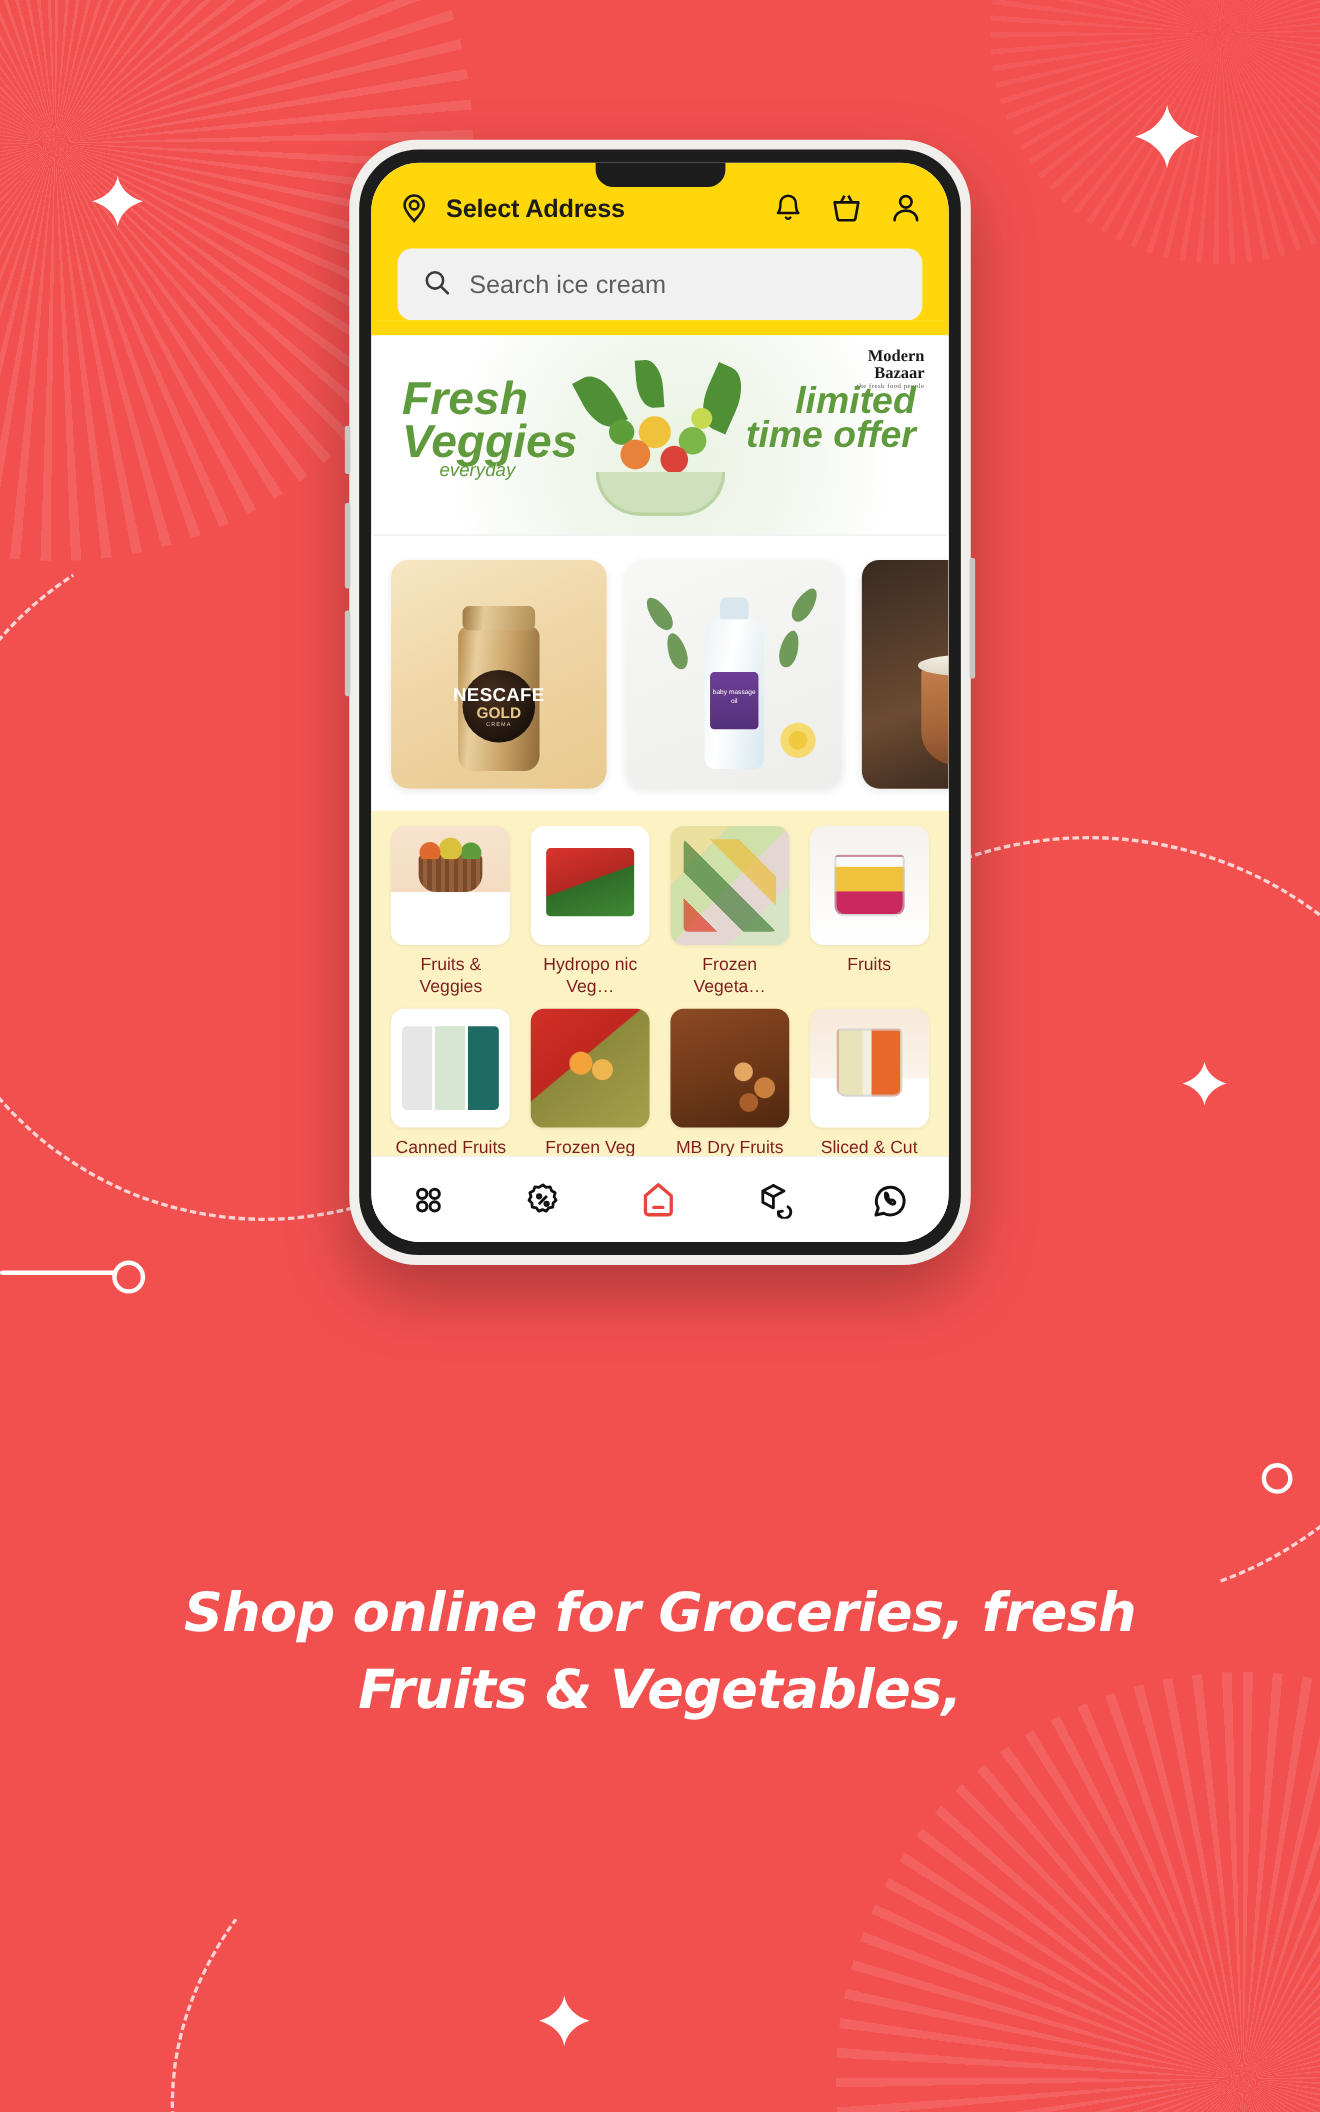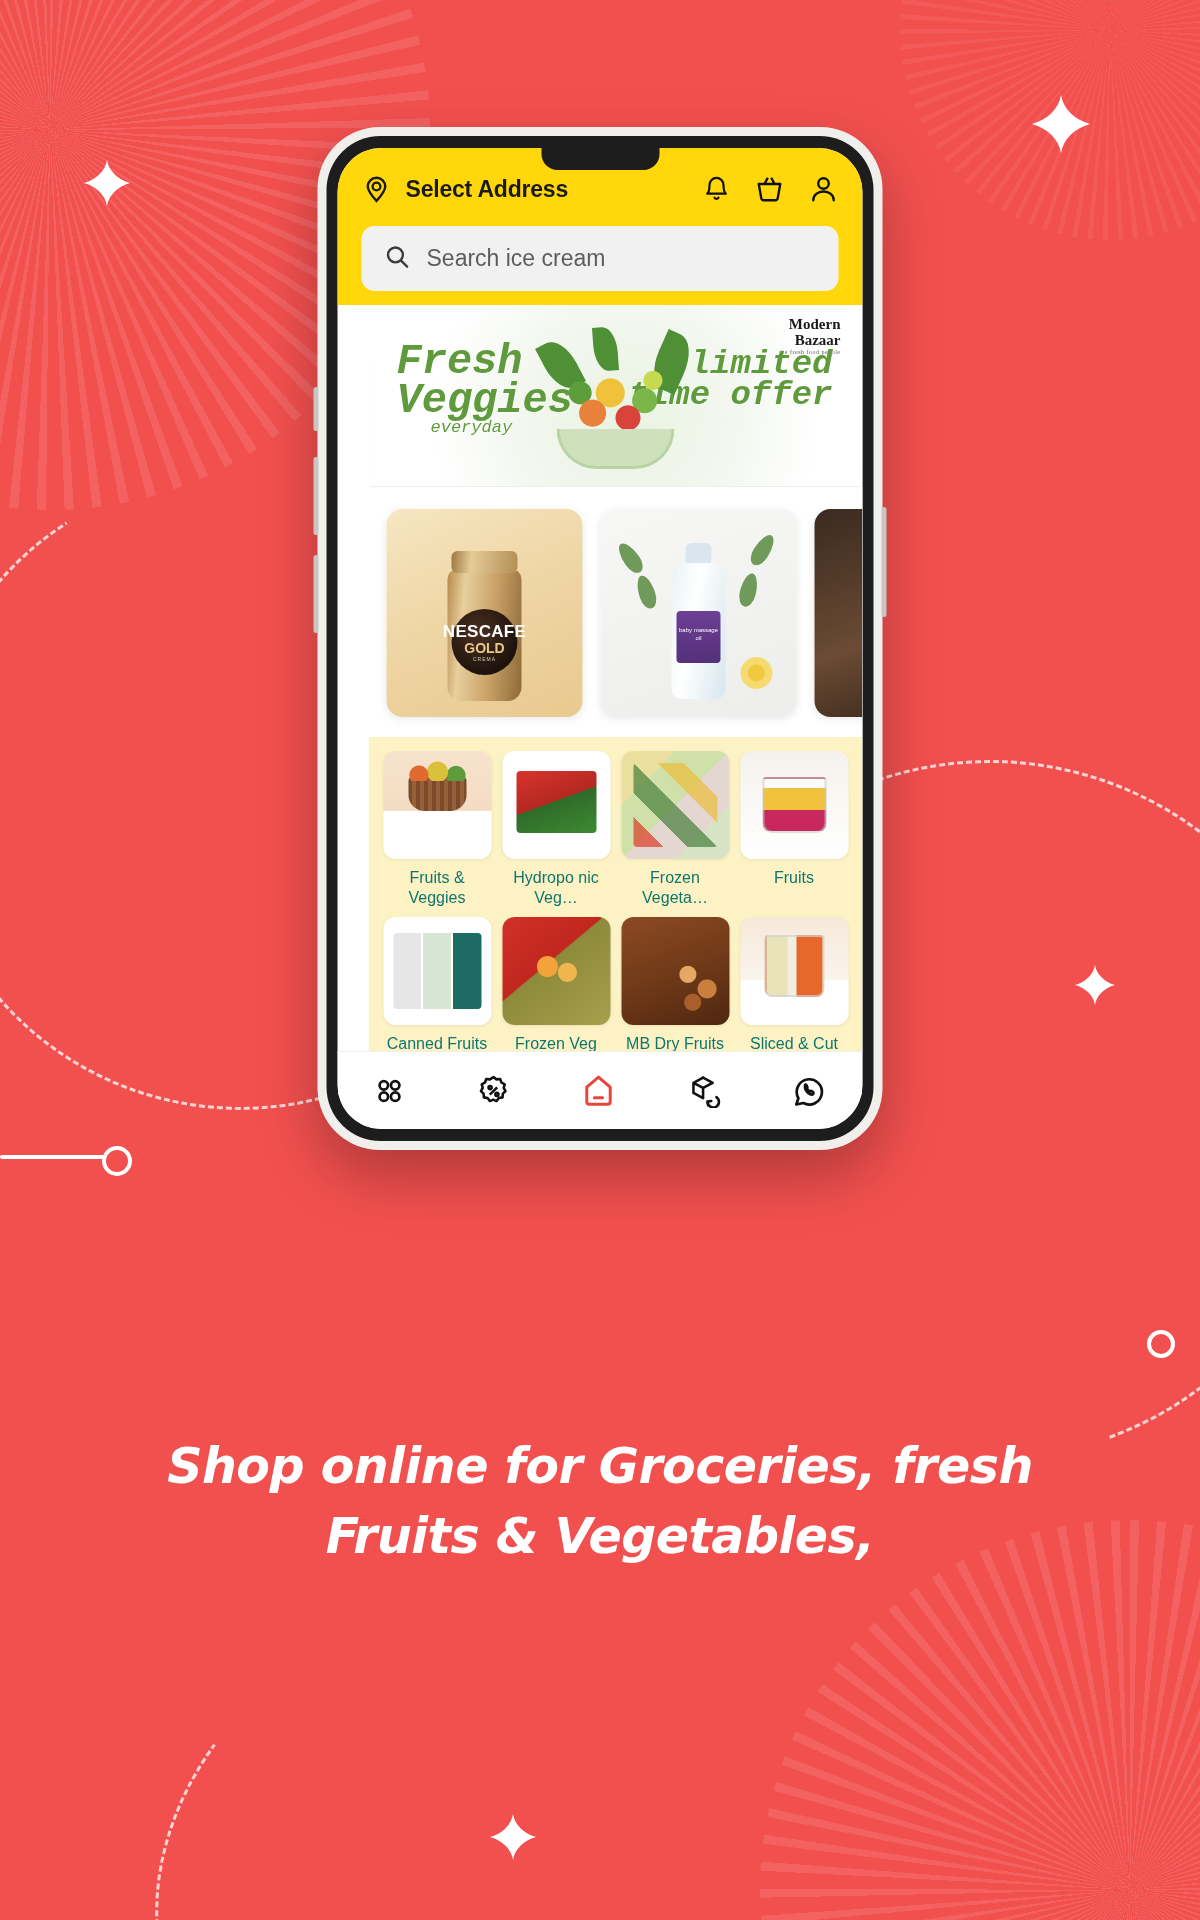--- a/index.html
+++ b/index.html
@@ -97,34 +97,34 @@
   }
   .searchbar input {
     border:none; background:transparent; outline:none;
     font-family:"Liberation Sans", sans-serif;
     font-size:23px; color:#5d5d5d; flex:1;
   }
   .searchbar input::placeholder { color:#5d5d5d; }
   .header-pad { height:14px; background:#ffd70a; }
 
   
-  .app-body { flex:1; overflow:hidden; background:#fff; position:relative;margin-left:31px; }
+  .app-body { flex:1; overflow:hidden; background:#fff; position:relative; }
 
   
   .banner {
     height:182px; margin:0 2px;
     background:
       radial-gradient(circle at 52% 62%, #e9f3e2 0%, #f3f7ef 38%, #ffffff 70%),
       linear-gradient(180deg,#fbfcfa 0%, #f4f7f1 100%);
     position:relative; overflow:hidden;
     border-bottom:1px solid #eceeea;
   }
   .banner .bnr-script {
     position:absolute; color:#5f9a3c;
-    font-family:Liberation Mono, monospace; font-style:italic; font-weight:700;
+    font-family:Liberation Sans, sans-serif; font-style:italic; font-weight:700;
     line-height:.92; text-shadow:1px 1px 0 rgba(255,255,255,.6);
   }
   .bnr-left  { left:26px; top:38px;  font-size:42px; }
   .bnr-left small { display:block; font-size:17px; font-weight:400; padding-left:34px; }
   .bnr-right { right:28px; top:44px; font-size:34px; text-align:right; }
   .bnr-logo {
     position:absolute; right:20px; top:12px; text-align:right;
     font-family:"Liberation Serif", serif; font-weight:700;
     font-size:15px; color:#1a1a1a; line-height:1.05;
   }
@@ -242,21 +242,21 @@
     display:grid; grid-template-columns:repeat(4,1fr);
     column-gap:10px; row-gap:8px;
   }
   .cat-item { display:flex; flex-direction:column; align-items:center; cursor:pointer; }
   .cat-thumb {
     width:100%; max-width:108px; height:108px; border-radius:12px;
     overflow:hidden; position:relative; background:#fff;
     box-shadow:0 1px 3px rgba(0,0,0,.07);
   }
   .cat-label {
-    margin-top:9px; font-size:16px; color:#0f766e; text-align:center;
+    margin-top:9px; font-size:16px; color:#7f1d1d; text-align:center;
     line-height:1.28; max-width:110px;
   }
 
   .t-basket { background:linear-gradient(180deg,#f7e3cd 0%,#f3dcc2 55%,#ffffff 56%,#ffffff 100%); }
   .t-basket::before {
     content:""; position:absolute; left:50%; top:26px; transform:translateX(-50%);
     width:58px; height:34px; border-radius:4px 4px 16px 16px;
     background:repeating-linear-gradient(90deg,#7b4a2c 0 4px,#96603a 4px 8px);
   }
   .t-basket::after {

